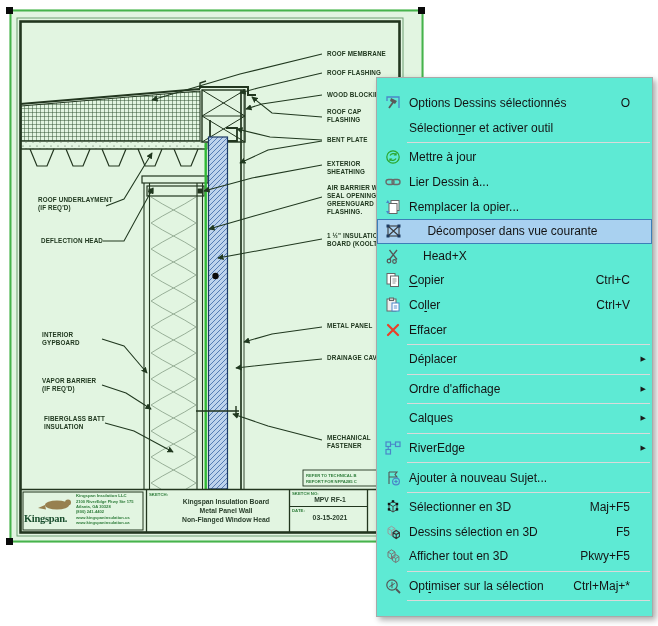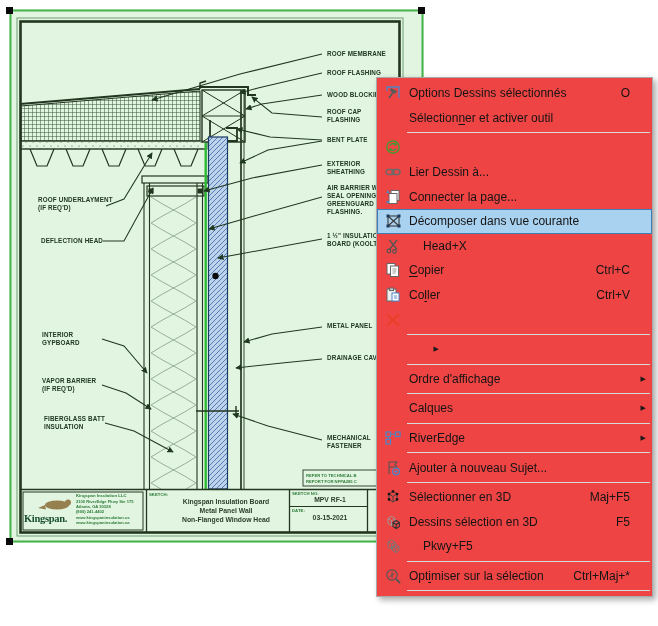--- a/index.html
+++ b/index.html
@@ -12,29 +12,29 @@
        fill:#20381f;letter-spacing:.15px;}
   .tb-tiny{font-family:"Liberation Sans",sans-serif;font-weight:bold;font-size:4.3px;fill:#2e7c3a;}
   .tb-addr{font-family:"Liberation Sans",sans-serif;font-weight:bold;font-size:4.1px;fill:#2e7c3a;}
   .tb-mid{font-family:"Liberation Sans",sans-serif;font-weight:bold;font-size:6.8px;fill:#2a3f2c;}
   .tb-logo{font-family:"Liberation Serif",serif;font-weight:bold;font-size:10.5px;
            fill:#1a4f2e;letter-spacing:-.3px;}
   .note-t{font-family:"Liberation Sans",sans-serif;font-weight:bold;font-size:4.2px;fill:#2e7c3a;}
 
   
   #context-menu{position:absolute;left:376px;top:77px;width:277px;box-sizing:border-box;
-    background:#ef4444;border:1px solid #a9a9a9;box-shadow:3px 3px 6px rgba(0,0,0,.33);
-    padding:3px 0;font-size:12px;color:#141414;z-index:5;}
+    background:#5eead4;border:1px solid #a9a9a9;box-shadow:3px 3px 6px rgba(0,0,0,.33);
+    padding:13px 0;font-size:12px;color:#141414;z-index:5;}
   .mi{display:flex;align-items:center;height:24.6px;padding:0 6px;cursor:default;box-sizing:border-box;}
   .ic{width:19px;min-width:19px;height:16px;margin-right:7px;display:flex;align-items:center;justify-content:center;}
   .lb{white-space:nowrap;flex:1 1 auto;overflow:hidden;}
   .lb u{text-underline-offset:1.5px;}
   .sc{margin-left:14px;margin-right:4px;white-space:nowrap;}
   .ar{width:12px;min-width:12px;text-align:right;font-size:7px;color:#1a1a1a;}
-  .hl{background:#a9d1f0;box-shadow:inset 0 0 0 1px #3c7fb8;}
+  .hl{background:#a9d1f0;box-shadow:inset 0 0 0 1px #3c7fb8;text-align:center;}
   .sep{height:1px;background:#dadada;margin:2px 2px 2px 30px;}
 </style>
 </head>
 <body>
 
 <div id="stage">
 
 <svg id="drawing-svg" width="658" height="626" viewBox="0 0 658 626">
   <defs>
     <pattern id="grid" width="4" height="4" patternUnits="userSpaceOnUse">
@@ -228,20 +228,21 @@
       <div class="mi">
         <span class="ic">
           <svg width="16" height="16" viewBox="0 0 16 16">
             <circle cx="8" cy="8" r="6.2" fill="none" stroke="#2ba52b" stroke-width="1.2"></circle>
             <path d="M5 6.5a4 4 0 0 1 6-1" stroke="#2ba52b" fill="none" stroke-width="1.2"></path>
             <path d="M11.6 3.2v3.2H8.6z" fill="#2ba52b"></path>
             <path d="M11 9.5a4 4 0 0 1-6 1" stroke="#2ba52b" fill="none" stroke-width="1.2"></path>
             <path d="M4.4 12.8V9.6h3z" fill="#2ba52b"></path>
           </svg>
         </span>
+        <span class="lb">Mettre à jour</span>
         <span class="sc"></span>
         <span class="ar"></span>
       </div>
       <div class="mi">
         <span class="ic">
           <svg width="16" height="16" viewBox="0 0 16 16">
             <rect x="1" y="5.5" width="8" height="5" rx="2.5" fill="none" stroke="#6a6a6a" stroke-width="1.4"></rect>
             <rect x="7" y="5.5" width="8" height="5" rx="2.5" fill="none" stroke="#6a6a6a" stroke-width="1.4"></rect>
           </svg>
         </span>
@@ -251,21 +252,21 @@
       </div>
       <div class="mi">
         <span class="ic">
           <svg width="16" height="16" viewBox="0 0 16 16">
             <rect x="6" y="1.5" width="8" height="10" fill="#fff" stroke="#666"></rect>
             <rect x="4" y="4.5" width="8" height="10" fill="#fff" stroke="#666"></rect>
             <path d="M1 4l1.8-3L4.6 4z" fill="#4a86c8"></path>
             <path d="M1 12l1.8 3 1.8-3z" fill="#4a86c8"></path>
           </svg>
         </span>
-        <span class="lb">Connecter la page...</span>
+        <span class="lb">Remplacer la opier...</span>
         <span class="sc"></span>
         <span class="ar"></span>
       </div>
       <div class="mi hl">
         <span class="ic">
           <svg width="16" height="16" viewBox="0 0 16 16">
             <rect x="3" y="3" width="11" height="10" fill="none" stroke="#3a3a3a" stroke-width="1.1"></rect>
             <path d="M3 3l11 10M14 3L3 13" stroke="#3a3a3a" stroke-width="1.1"></path>
             <rect x="1.5" y="1.5" width="3" height="3" fill="#1d3a5f"></rect>
             <rect x="12.5" y="1.5" width="3" height="3" fill="#1d3a5f"></rect>
@@ -312,26 +313,28 @@
         <span class="lb">Co<u>l</u>ler</span>
         <span class="sc">Ctrl+V</span>
         <span class="ar"></span>
       </div>
       <div class="mi">
         <span class="ic">
           <svg width="16" height="16" viewBox="0 0 16 16">
             <path d="M3 3l10 10M13 3L3 13" stroke="#e8402a" stroke-width="2.2" stroke-linecap="round"></path>
           </svg>
         </span>
+        <span class="lb">Effacer</span>
         <span class="sc"></span>
         <span class="ar"></span>
       </div>
       <div class="sep"></div>
       <div class="mi">
         <span class="ic"></span>
+        <span class="lb">Déplacer</span>
         <span class="sc"></span>
         <span class="ar">▶</span>
       </div>
       <div class="sep"></div>
       <div class="mi">
         <span class="ic"></span>
         <span class="lb">Ordre d'affichage</span>
         <span class="sc"></span>
         <span class="ar">▶</span>
       </div>
@@ -397,20 +400,21 @@
         <span class="sc">F5</span>
         <span class="ar"></span>
       </div>
       <div class="mi">
         <span class="ic">
           <svg width="16" height="16" viewBox="0 0 16 16">
             <path d="M3 4l3.5-2.2L10 4v4.8L6.5 11 3 8.8zM3 4l3.5 2.2L10 4M6.5 6.2V11" fill="none" stroke="#777" stroke-width="1"></path>
             <path d="M7.5 8.5l3.2-2 3.2 2v4l-3.2 2-3.2-2zM7.5 8.5l3.2 2 3.2-2M10.7 10.5v4" fill="none" stroke="#777" stroke-width="1"></path>
           </svg>
         </span>
+        <span class="lb">Afficher tout en 3D</span>
         <span class="sc">Pkwy+F5</span>
         <span class="ar"></span>
       </div>
       <div class="sep"></div>
       <div class="mi">
         <span class="ic">
           <svg width="16" height="16" viewBox="0 0 16 16">
             <circle cx="7" cy="7" r="5.2" fill="none" stroke="#555" stroke-width="1.2"></circle>
             <path d="M11 11l4 4" stroke="#555" stroke-width="1.8"></path>
             <path d="M7 3.8v6.4M4.3 8.8l5.4-3.4" stroke="#555" stroke-width="1"></path>

